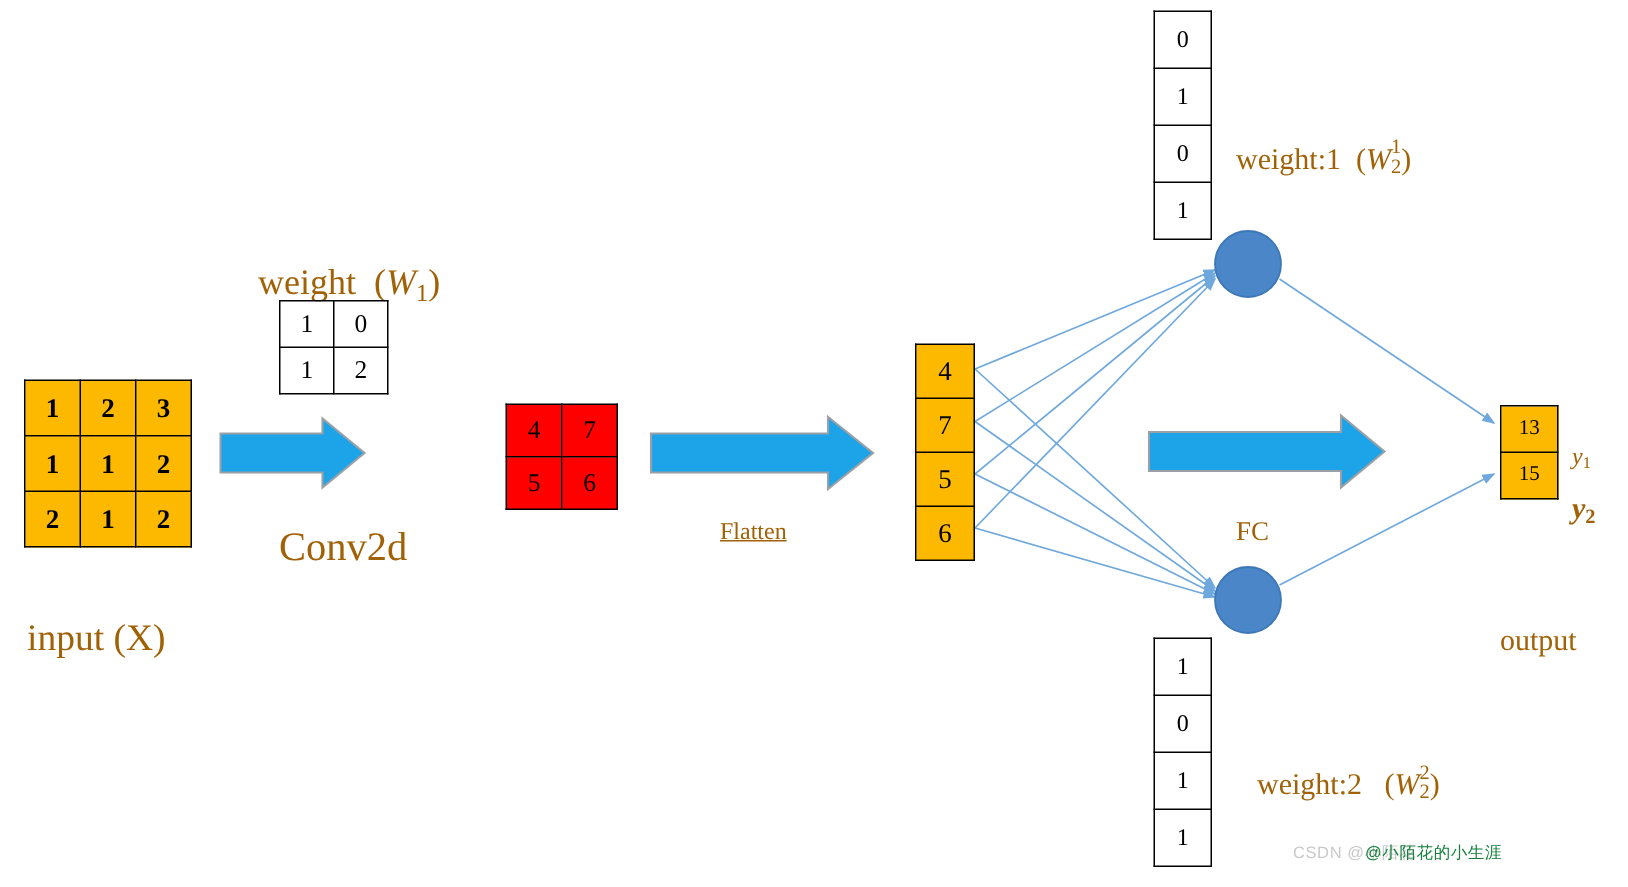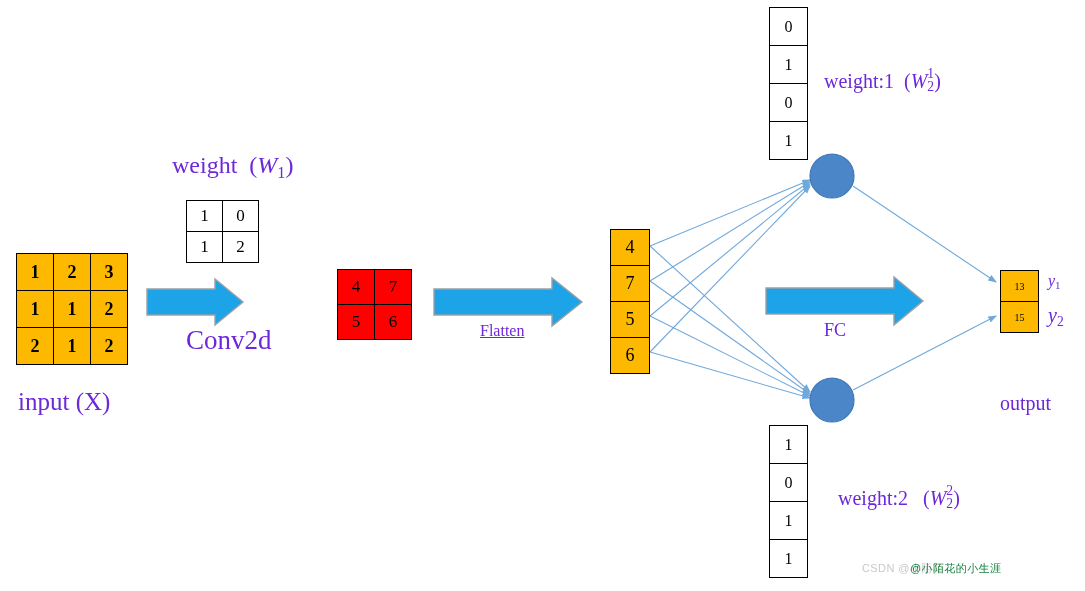--- a/index.html
+++ b/index.html
@@ -84,38 +84,39 @@
     background: #ffffff;
     color: #000000;
     font-size: 16px;
   }
   
   #output-vector { left: 1000px; top: 270px; }
   #output-vector td {
     width: 37px; height: 30px;
     background: #FCB900;
     color: #000000;
-    font-size: 10px;
+    font-size: 14px;
   }
   .label {
     position: absolute;
-    color: #6d28d9;
+    color: #a16207;
     white-space: nowrap;
     font-family: "Liberation Serif", "DejaVu Serif", serif;
+    margin-top: 24px;
   }
   #label-weight1 { left: 172px; top: 152px; font-size: 24px; }
   #label-conv2d  { left: 186px; top: 325px; font-size: 27px; }
   #label-input   { left: 18px;  top: 388px; font-size: 25px; }
   #label-flatten { left: 480px; top: 322px; font-size: 16px; text-decoration: underline; }
   #label-fc      { left: 824px; top: 320px; font-size: 18px; }
   #label-weight2-top    { left: 824px; top: 68px;  font-size: 20px; }
   #label-weight2-bottom { left: 838px; top: 485px; font-size: 20px; }
   #label-output  { left: 1000px; top: 392px; font-size: 20px; }
   #label-y1 { left: 1048px; top: 272px; font-size: 16px; font-style: italic; }
-  #label-y2 { left: 1048px; top: 304px; font-size: 20px; font-style: italic; }
+  #label-y2 { left: 1048px; top: 304px; font-size: 20px; font-style: italic; font-weight: bold; }
 
   .ital { font-style: italic; font-family: "Liberation Serif", "DejaVu Serif", serif; }
   .sub  { font-size: 0.68em; vertical-align: -0.28em; font-style: normal; }
   .supsub {
     display: inline-block;
     font-size: 0.68em;
     line-height: 0.95em;
     vertical-align: -0.18em;
     text-align: left;
     font-style: normal;

